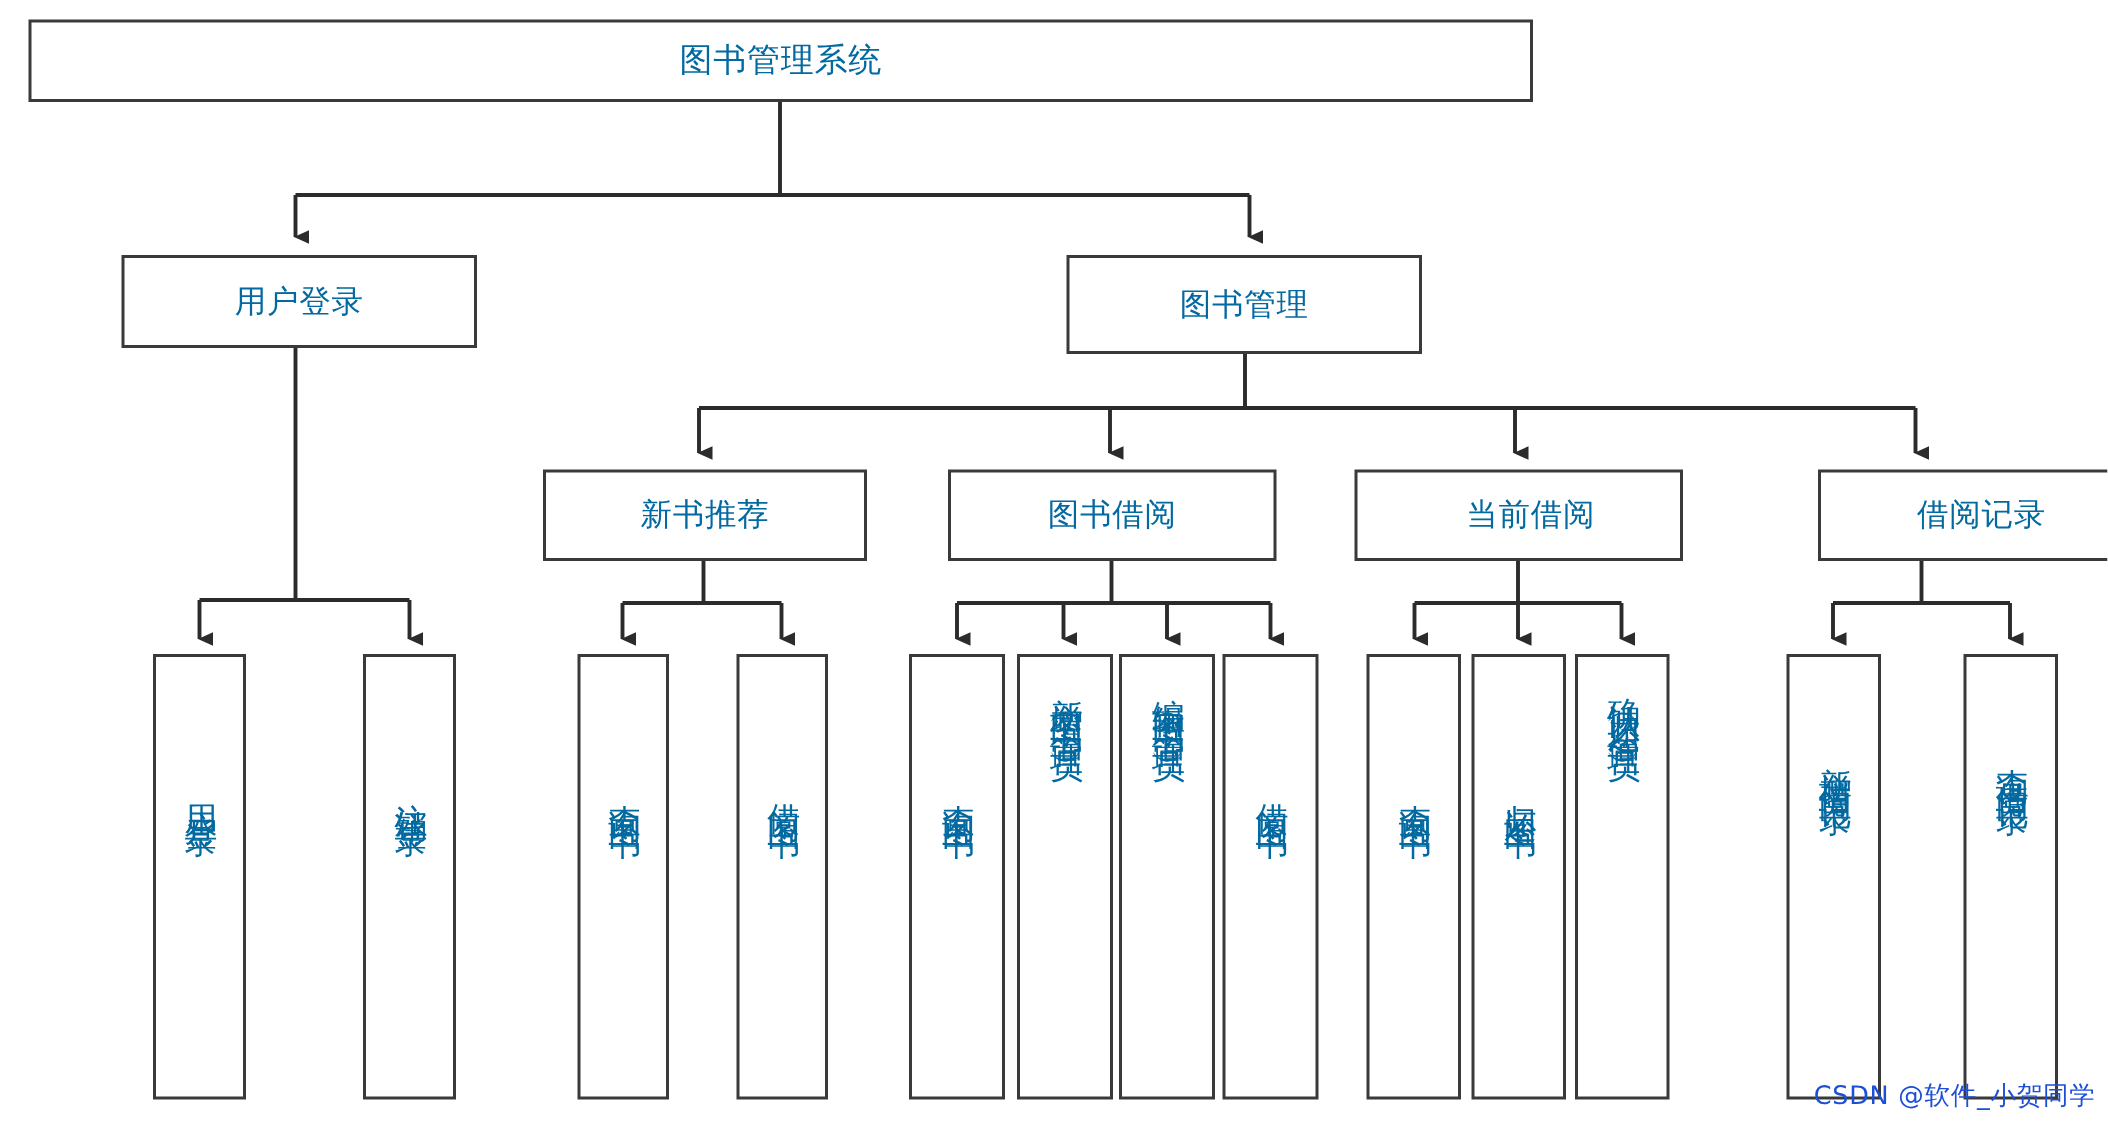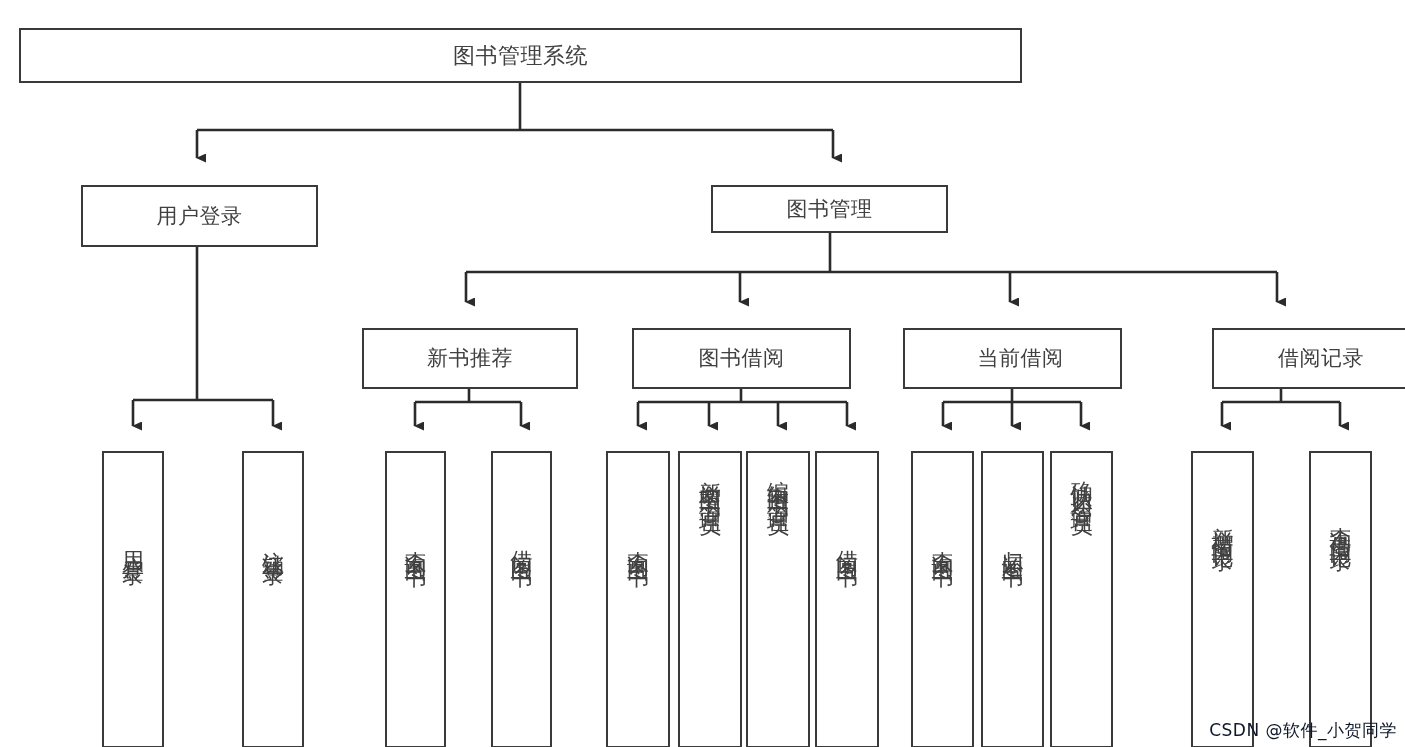--- a/index.html
+++ b/index.html
@@ -27,23 +27,22 @@
     pointer-events: none;
   }
   .node {
     position: absolute;
     box-sizing: border-box;
     background: #ffffff;
     border: 2.4px solid #3a3a3a;
     display: flex;
     align-items: center;
     justify-content: center;
-    color: #404040;
+    color: #0369a1;
     z-index: 2;
-    margin-top: 15px;
   }
   .node .label {
     display: block;
     text-align: center;
     letter-spacing: 0.5px;
     line-height: 1.15;
     white-space: nowrap;
   }
   
   .node.horiz .label {
@@ -68,21 +67,21 @@
   }
   .node.vert.mid .label  { margin-top: 74px; }
   .node.vert.mid2 .label { margin-top: 50px; }
   .node.vert.top .label  { margin-top: 4px; }
 
   #watermark {
     position: absolute;
     right: 8px;
     bottom: 5px;
     font-size: 17px;
-    color: #0f172a;
+    color: #1d4ed8;
     letter-spacing: 0.5px;
     z-index: 5;
     white-space: nowrap;
     font-family: "DejaVu Sans", "Liberation Sans", sans-serif;
   }
 </style>
 </head>
 <body>
 
 <div id="diagram-root">
@@ -138,21 +137,21 @@
   </svg>
 
   <div class="node horiz root" style="left:19px; top:13px; width:1003px; height:55px;">
     <span class="label">图书管理系统</span>
   </div>
 
   <div class="node horiz" style="left:81px; top:170px; width:237px; height:62px;">
     <span class="label">用户登录</span>
   </div>
 
-  <div class="node horiz" style="left:711px; top:170px; width:237px; height:48px;">
+  <div class="node horiz" style="left:711px; top:170px; width:237px; height:66px;">
     <span class="label">图书管理</span>
   </div>
 
   <div class="node horiz" style="left:632px; top:313px; width:219px; height:61px;">
     <span class="label">图书借阅</span>
   </div>
 
   <div class="node horiz" style="left:362px; top:313px; width:216px; height:61px;">
     <span class="label">新书推荐</span>
   </div>

